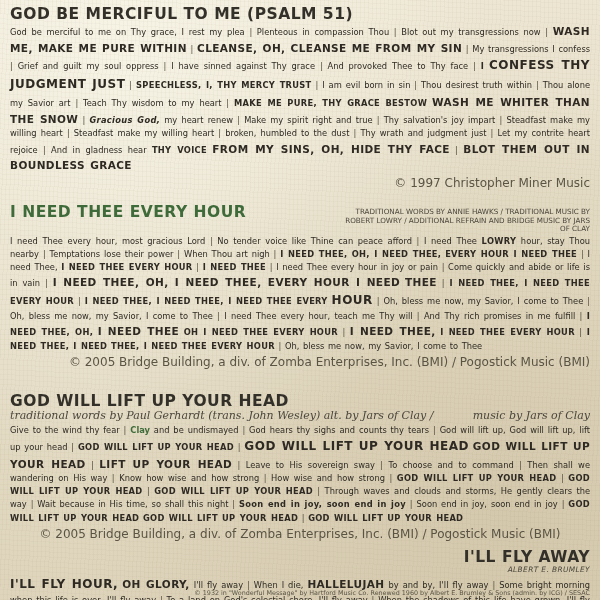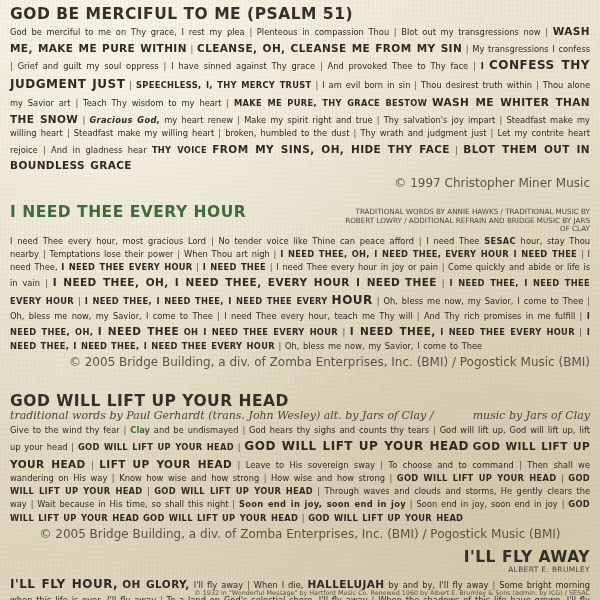--- a/index.html
+++ b/index.html
@@ -75,20 +75,21 @@
   .copy.center{text-align:center;}
 
   .gap-lg{height:22px;}
   .gap-md{height:12px;}
   .gap-sm{height:6px;}
 
   .right-title{text-align:right;}
   .brumley{
     font-size:7.4px;text-align:right;color:#4a463c;letter-spacing:0.4px;
     font-family:"DejaVu Sans", sans-serif;
+    font-style:italic;
   }
   .footer{
     position:absolute;left:10px;right:10px;bottom:3px;
     font-size:6.4px;color:#5a5444;text-align:right;
     font-family:"DejaVu Sans", sans-serif;
   }
 </style>
 </head>
 <body>
 
@@ -116,21 +117,21 @@
   </div>
 
   <div class="gap-md"></div>
 
   <div class="song">
     <div class="titleline">
       <div class="title t1 t-green">I NEED THEE EVERY HOUR</div>
       <div class="credit">TRADITIONAL WORDS BY ANNIE HAWKS / TRADITIONAL MUSIC BY ROBERT LOWRY / ADDITIONAL REFRAIN AND BRIDGE MUSIC BY JARS OF CLAY</div>
     </div>
     <div class="lyrics">
-      I need Thee every hour, most gracious Lord <span class="light">|</span> No tender voice like Thine can peace afford <span class="light">|</span> I need Thee <span class="em">SESAC</span>
+      I need Thee every hour, most gracious Lord <span class="light">|</span> No tender voice like Thine can peace afford <span class="light">|</span> I need Thee <span class="em">LOWRY</span>
       hour, stay Thou nearby <span class="light">|</span> Temptations lose their power <span class="light">|</span> When Thou art nigh <span class="light">|</span> <span class="em">I NEED THEE, OH, I NEED THEE,</span>
       <span class="em">EVERY HOUR I NEED THEE</span> <span class="light">|</span> I need Thee, <span class="em">I NEED THEE EVERY HOUR</span> <span class="light">|</span> <span class="em">I NEED THEE</span> <span class="light">|</span> I need Thee every hour
       in joy or pain <span class="light">|</span> Come quickly and abide or life is in vain <span class="light">|</span> <span class="big">I NEED THEE, OH, I NEED THEE, EVERY HOUR I NEED</span>
       <span class="big">THEE</span> <span class="light">|</span> <span class="em">I NEED THEE, I NEED THEE EVERY HOUR</span> <span class="light">|</span> <span class="em">I NEED THEE, I NEED THEE, I NEED THEE EVERY</span>
       <span class="huge">HOUR</span> <span class="light">|</span> Oh, bless me now, my Savior, I come to Thee <span class="light">|</span> Oh, bless me now, my Savior, I come to Thee <span class="light">|</span> I need
       Thee every hour, teach me Thy will <span class="light">|</span> And Thy rich promises in me fulfill <span class="light">|</span> <span class="em">I NEED THEE, OH,</span> <span class="big">I NEED THEE</span>
       <span class="em">OH I NEED THEE EVERY HOUR</span> <span class="light">|</span> <span class="big">I NEED THEE,</span> <span class="em">I NEED THEE EVERY HOUR</span> <span class="light">|</span> <span class="em">I NEED THEE, I NEED</span>
       <span class="em">THEE, I NEED THEE EVERY HOUR</span> <span class="light">|</span> Oh, bless me now, my Savior, I come to Thee
     </div>
     <div class="copy right">© 2005 Bridge Building, a div. of Zomba Enterprises, Inc. (BMI) / Pogostick Music (BMI)</div>

